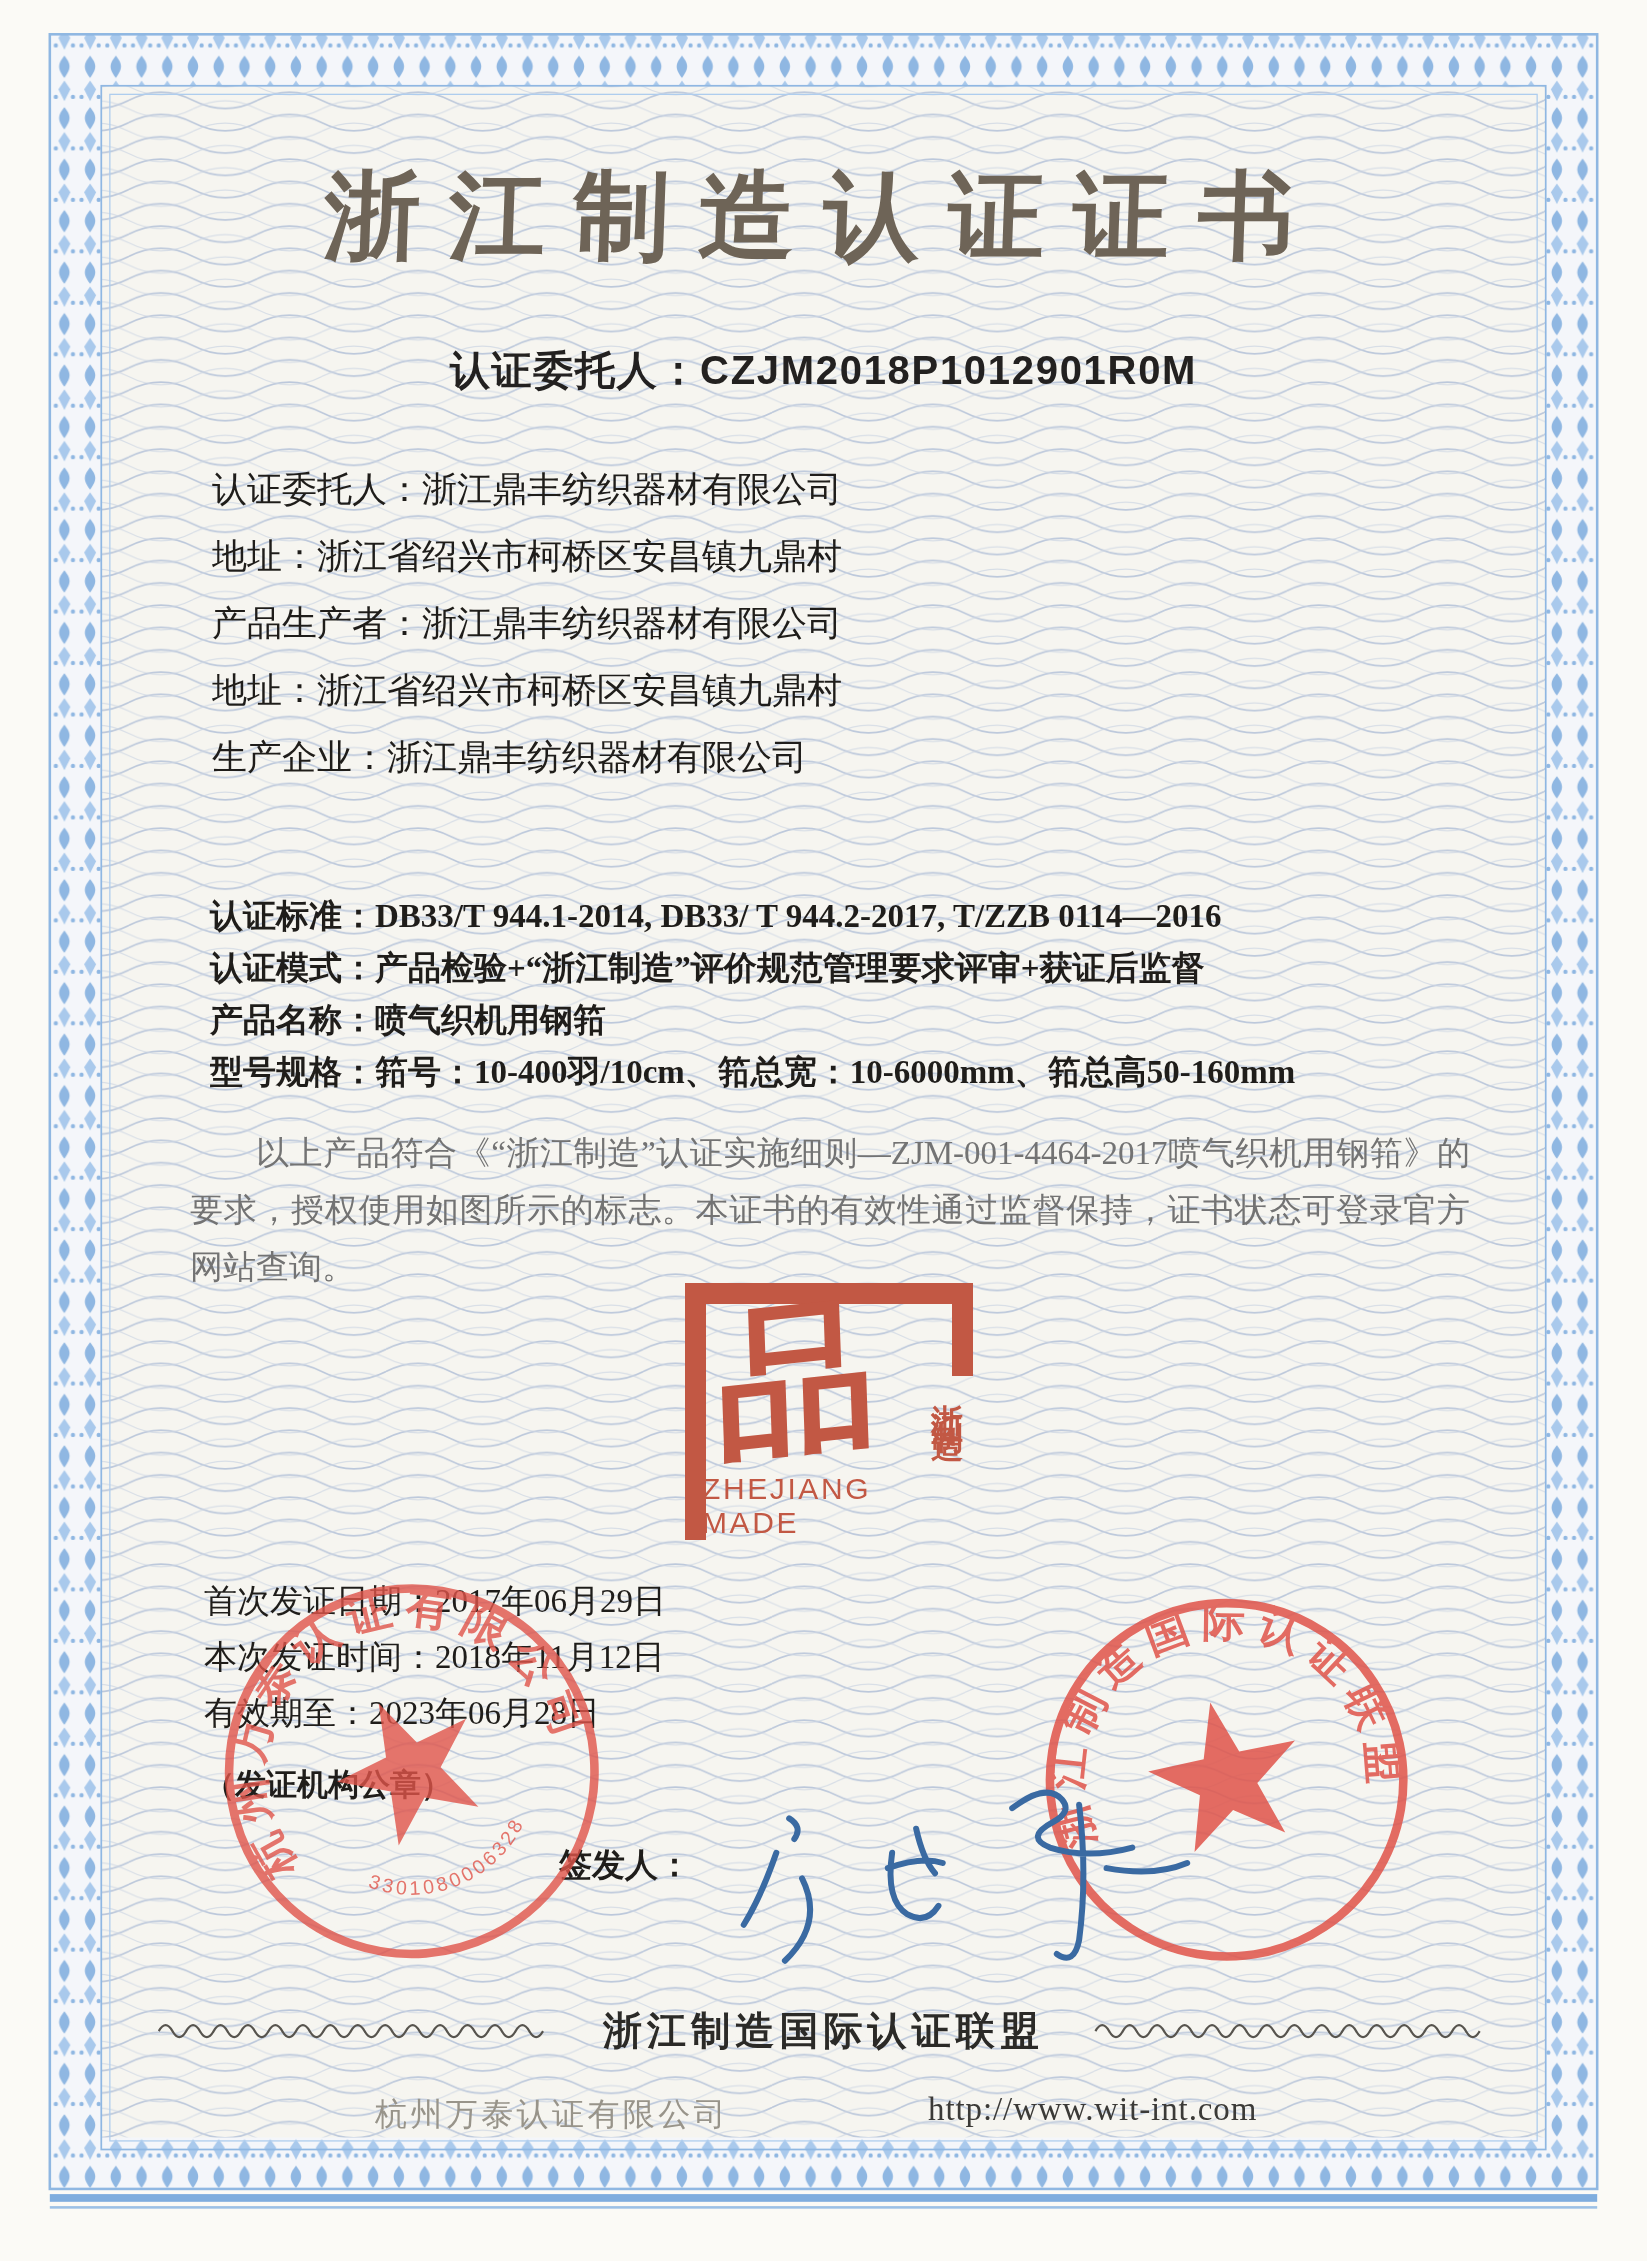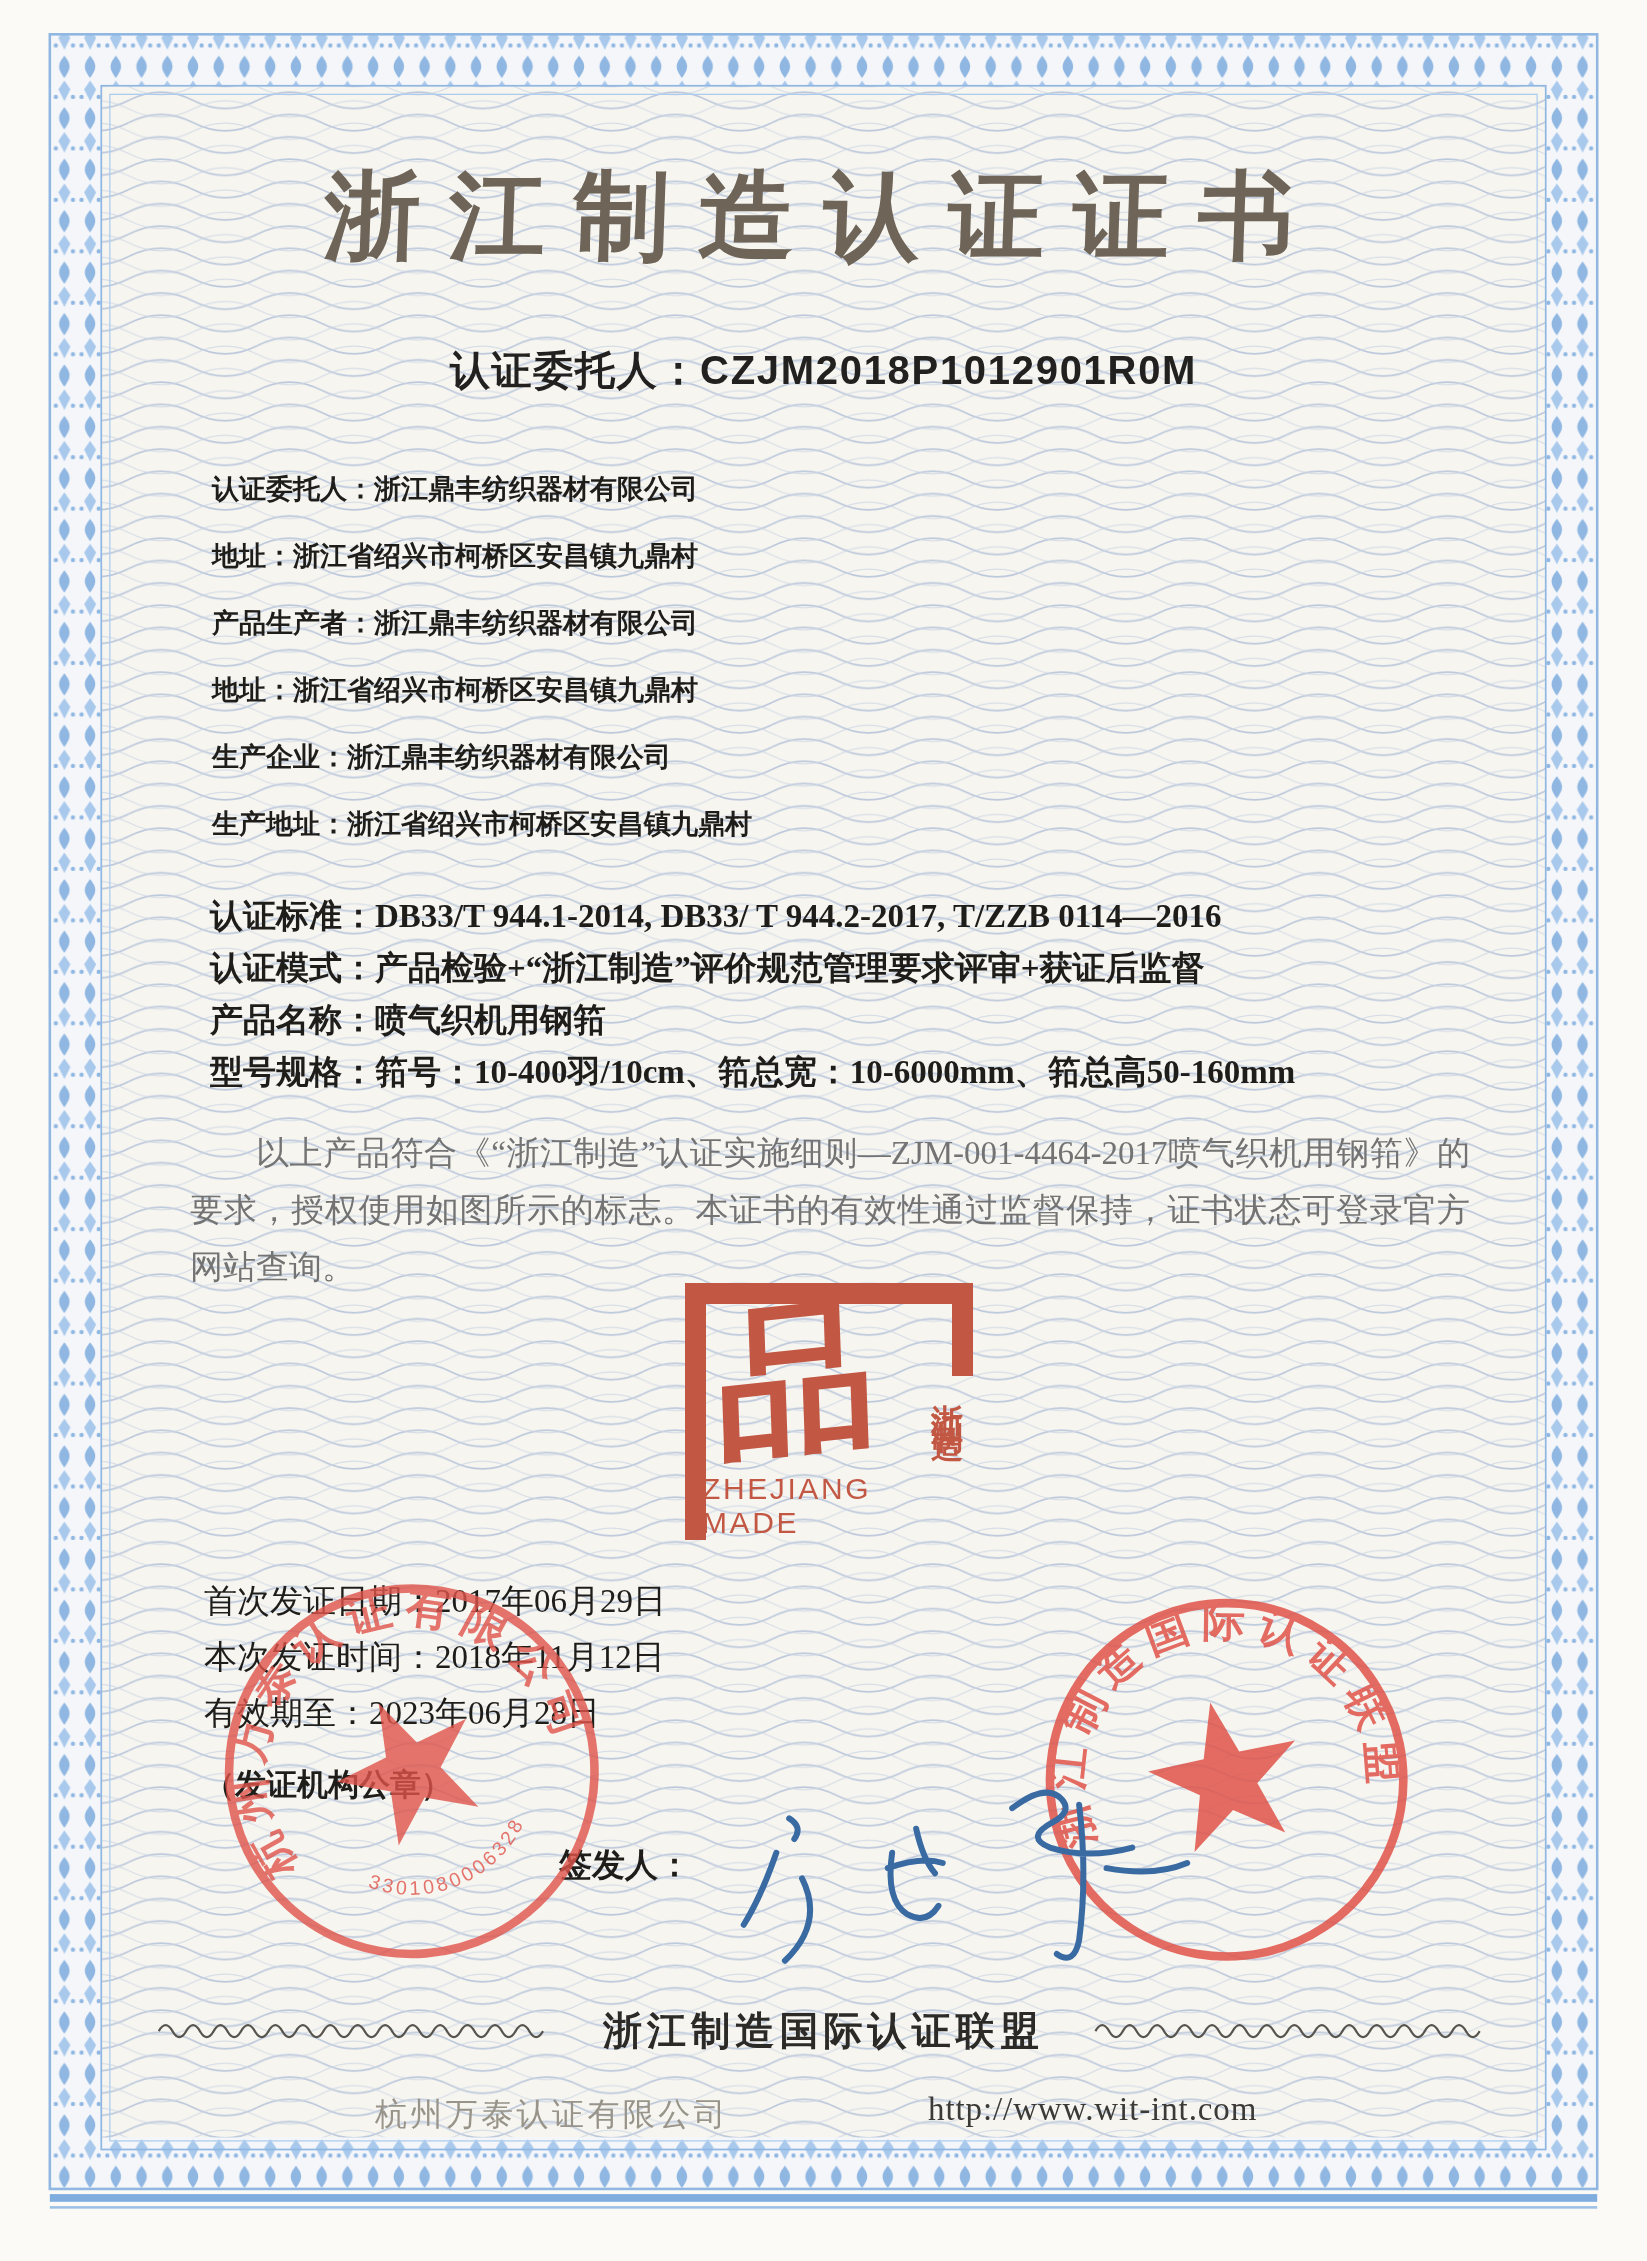--- a/index.html
+++ b/index.html
@@ -6,21 +6,21 @@
   .page{position:relative;width:1647px;height:2261px;background:#fbfaf6;overflow:hidden;
         font-family:"Liberation Serif","DejaVu Serif",serif;color:#1f1d1a;}
   .bg-svg,.overlay-svg{position:absolute;left:0;top:0;}
   .bg-svg{z-index:0;}
   .overlay-svg{z-index:6;pointer-events:none;}
   .doc-title{position:absolute;left:0;right:0;top:153px;text-align:center;z-index:2;
      font-size:96px;font-weight:bold;color:#6e6457;letter-spacing:0.30em;transform:skewX(-2deg);}
   .cert-line{position:absolute;left:0;right:0;top:343px;text-align:center;z-index:2;
      font-family:"Liberation Sans","DejaVu Sans",sans-serif;font-weight:700;font-size:40px;
      color:#232120;letter-spacing:1.7px;}
-  .info-block{position:absolute;left:212px;top:456px;z-index:2;font-size:27px;font-weight:bold;line-height:67px;}
+  .info-block{position:absolute;left:212px;top:456px;z-index:2;font-size:35px;font-weight:normal;line-height:67px;}
   .spec-block{position:absolute;left:210px;top:890px;z-index:2;font-size:33px;font-weight:bold;line-height:52px;}
   .statement{position:absolute;left:190px;top:1125px;width:1280px;z-index:2;
      font-size:33px;line-height:57px;text-align:justify;text-indent:2em;color:#737373;}
   .logo{position:absolute;left:685px;top:1283px;width:288px;height:257px;z-index:2;color:#c25844;}
   .logo .bar-top{position:absolute;left:0;top:0;right:0;height:20.6px;background:#c25844;}
   .logo .bar-stub{position:absolute;right:0;top:0;width:20.6px;height:93px;background:#c25844;}
   .logo .bar-left{position:absolute;left:0;top:0;width:20.6px;height:100%;background:#c25844;}
   .logo .glyph{position:absolute;left:31px;top:8.6px;font-size:160px;font-weight:bold;
      transform:rotate(-6deg) skewX(-4deg);line-height:1.1;}
   .logo .side{position:absolute;right:3.4px;top:96px;writing-mode:vertical-rl;font-size:32px;
@@ -82,21 +82,20 @@
   <div class="cert-line">
     <span>认证委托人：</span><span>CZJM2018P1012901R0M</span>
   </div>
 
   <div class="info-block">
     <div>认证委托人：浙江鼎丰纺织器材有限公司</div>
     <div>地址：浙江省绍兴市柯桥区安昌镇九鼎村</div>
     <div>产品生产者：浙江鼎丰纺织器材有限公司</div>
     <div>地址：浙江省绍兴市柯桥区安昌镇九鼎村</div>
     <div>生产企业：浙江鼎丰纺织器材有限公司</div>
-    <div>生产地址：浙江省绍兴市柯桥区安昌镇九鼎村</div>
   </div>
 
   <div class="spec-block">
     <div>认证标准：DB33/T 944.1-2014, DB33/ T 944.2-2017, T/ZZB 0114—2016</div>
     <div>认证模式：产品检验+“浙江制造”评价规范管理要求评审+获证后监督</div>
     <div>产品名称：喷气织机用钢筘</div>
     <div>型号规格：筘号：10-400羽/10cm、筘总宽：10-6000mm、筘总高50-160mm</div>
   </div>
 
   <div class="statement">以上产品符合《“浙江制造”认证实施细则—ZJM-001-4464-2017喷气织机用钢筘》的要求，授权使用如图所示的标志。本证书的有效性通过监督保持，证书状态可登录官方网站查询。</div>

